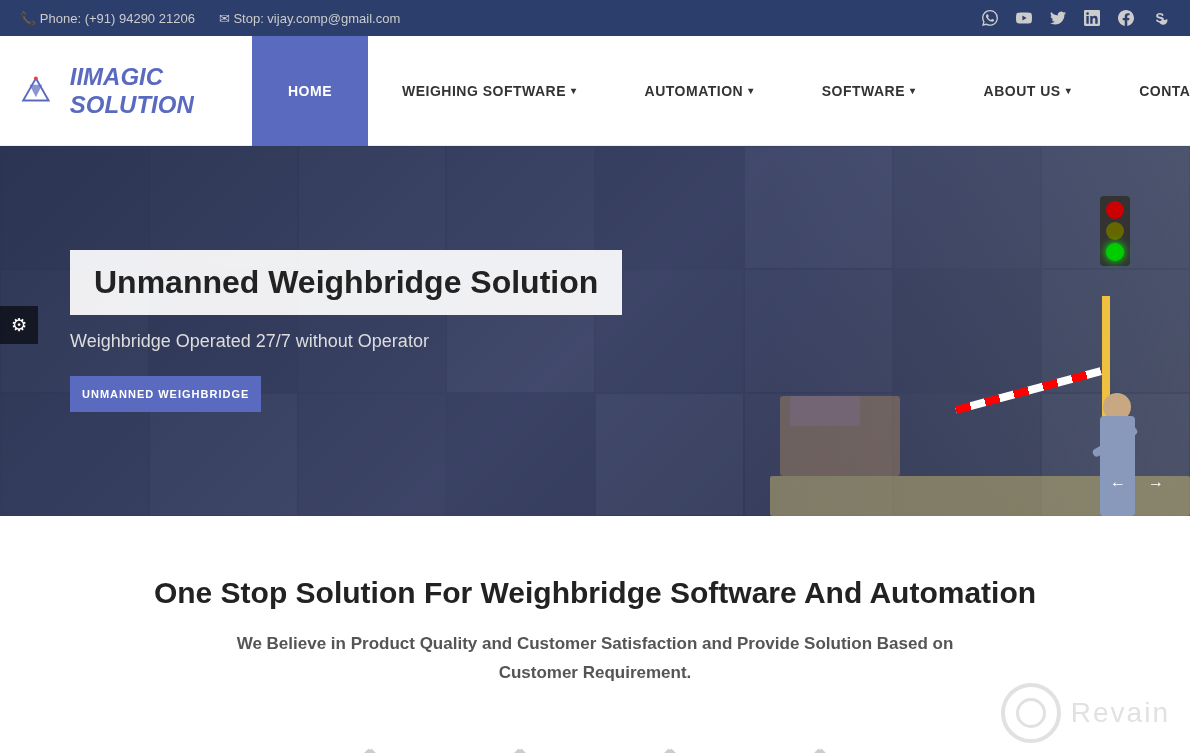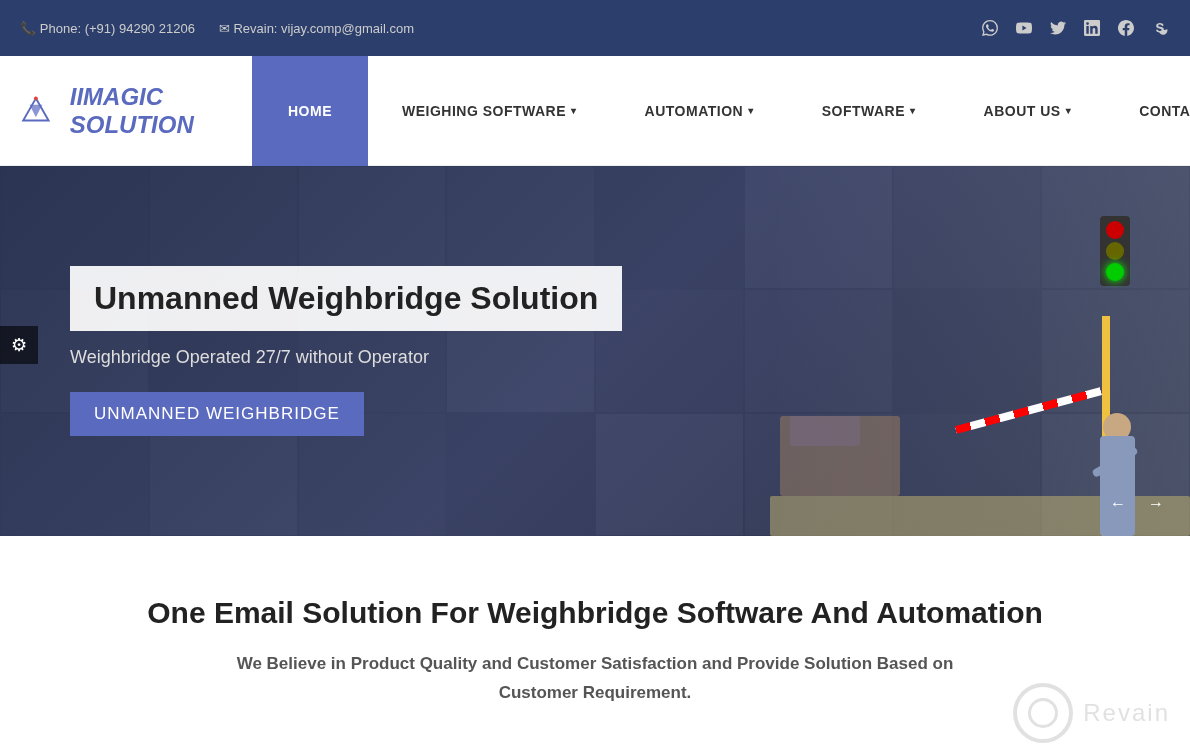--- a/index.html
+++ b/index.html
@@ -3,21 +3,21 @@
   <meta charset="utf-8">
   <style>
     * { margin: 0; padding: 0; box-sizing: border-box; }
     body { font-family: Arial, sans-serif; width: 1190px; overflow-x: hidden; }
 
     
     .top-bar {
       background: #2c3e6b;
       color: #ccc;
       font-size: 13px;
-      padding: 18px 20px;
+      padding: 8px 20px;
       display: flex;
       align-items: center;
       justify-content: space-between;
     }
     .top-bar-left { display: flex; gap: 24px; align-items: center; }
     .top-bar-right { display: flex; gap: 14px; align-items: center; }
     .social-icon {
       width: 20px; height: 20px;
       border-radius: 50%;
       display: inline-flex; align-items: center; justify-content: center;
@@ -206,23 +206,23 @@
       color: #222;
     }
     .hero-subtitle {
       font-size: 18px;
       color: #ddd;
       margin-bottom: 24px;
     }
     .hero-btn {
       background: #5a6abf;
       color: #fff;
-      padding: 12px 24px;
-      font-size: 17px;
-      font-weight: 400;
+      padding: 12px 12px;
+      font-size: 11px;
+      font-weight: 700;
       letter-spacing: 1px;
       border: none;
       cursor: pointer;
       text-transform: uppercase;
       display: inline-block;
     }
 
     
     .hero-arrows {
       position: absolute;
@@ -321,38 +321,38 @@
       border: 4px solid #888;
       border-radius: 50%;
       display: flex; align-items: center; justify-content: center;
     }
     .revain-logo-inner {
       width: 30px; height: 30px;
       border: 3px solid #888;
       border-radius: 50%;
     }
     .revain-text {
-      font-size: 24px;
+      font-size: 28px;
       color: #888;
       font-weight: 300;
       letter-spacing: 2px;
     }
   </style>
 </head>
 <body>
 
 <div class="top-bar">
   <div class="top-bar-left">
     <span>
       <span>📞</span>
       <span>Phone: (+91) 94290 21206</span>
     </span>
     <span>
       <span>✉</span>
-      <span>Revain: vijay.comp@gmail.com</span>
+      <span>Stop: vijay.comp@gmail.com</span>
     </span>
   </div>
   <div class="top-bar-right">
     <span class="social-icon">
       <svg width="16" height="16" viewBox="0 0 24 24" fill="#ccc">
           <path d="M17.472 14.382c-.297-.149-1.758-.867-2.03-.967-.273-.099-.471-.148-.67.15-.197.297-.767.966-.94 1.164-.173.199-.347.223-.644.075-.297-.15-1.255-.463-2.39-1.475-.883-.788-1.48-1.761-1.653-2.059-.173-.297-.018-.458.13-.606.134-.133.298-.347.446-.52.149-.174.198-.298.298-.497.099-.198.05-.371-.025-.52-.075-.149-.669-1.612-.916-2.207-.242-.579-.487-.5-.669-.51-.173-.008-.371-.01-.57-.01-.198 0-.52.074-.792.372-.272.297-1.04 1.016-1.04 2.479 0 1.462 1.065 2.875 1.213 3.074.149.198 2.096 3.2 5.077 4.487.709.306 1.262.489 1.694.625.712.227 1.36.195 1.871.118.571-.085 1.758-.719 2.006-1.413.248-.694.248-1.289.173-1.413-.074-.124-.272-.198-.57-.347m-5.421 7.403h-.004a9.87 9.87 0 01-5.031-1.378l-.361-.214-3.741.982.998-3.648-.235-.374a9.86 9.86 0 01-1.51-5.26c.001-5.45 4.436-9.884 9.888-9.884 2.64 0 5.122 1.03 6.988 2.898a9.825 9.825 0 012.893 6.994c-.003 5.45-4.437 9.884-9.885 9.884m8.413-18.297A11.815 11.815 0 0012.05 0C5.495 0 .16 5.335.157 11.892c0 2.096.547 4.142 1.588 5.945L.057 24l6.305-1.654a11.882 11.882 0 005.683 1.448h.005c6.554 0 11.89-5.335 11.893-11.893a11.821 11.821 0 00-3.48-8.413z"></path>
         </svg>
     </span>
     <span class="social-icon">
       <svg width="16" height="16" viewBox="0 0 24 24" fill="#ccc">
@@ -475,21 +475,21 @@
     <button class="hero-btn">UNMANNED WEIGHBRIDGE</button>
   </div>
 
   <div class="hero-arrows">
     <button class="arrow-btn">←</button>
     <button class="arrow-btn">→</button>
   </div>
 </div>
 
 <div class="section-main">
-  <h2 class="section-title">One Email Solution For Weighbridge Software And Automation</h2>
+  <h2 class="section-title">One Stop Solution For Weighbridge Software And Automation</h2>
   <p class="section-desc">We Believe in Product Quality and Customer Satisfaction and Provide Solution Based on Customer Requirement.</p>
 
   <div class="icons-row">
     <div class="icon-item">
       <div class="chevron-up"></div>
     </div>
     <div class="icon-item">
       <div class="chevron-up"></div>
     </div>
     <div class="icon-item">

